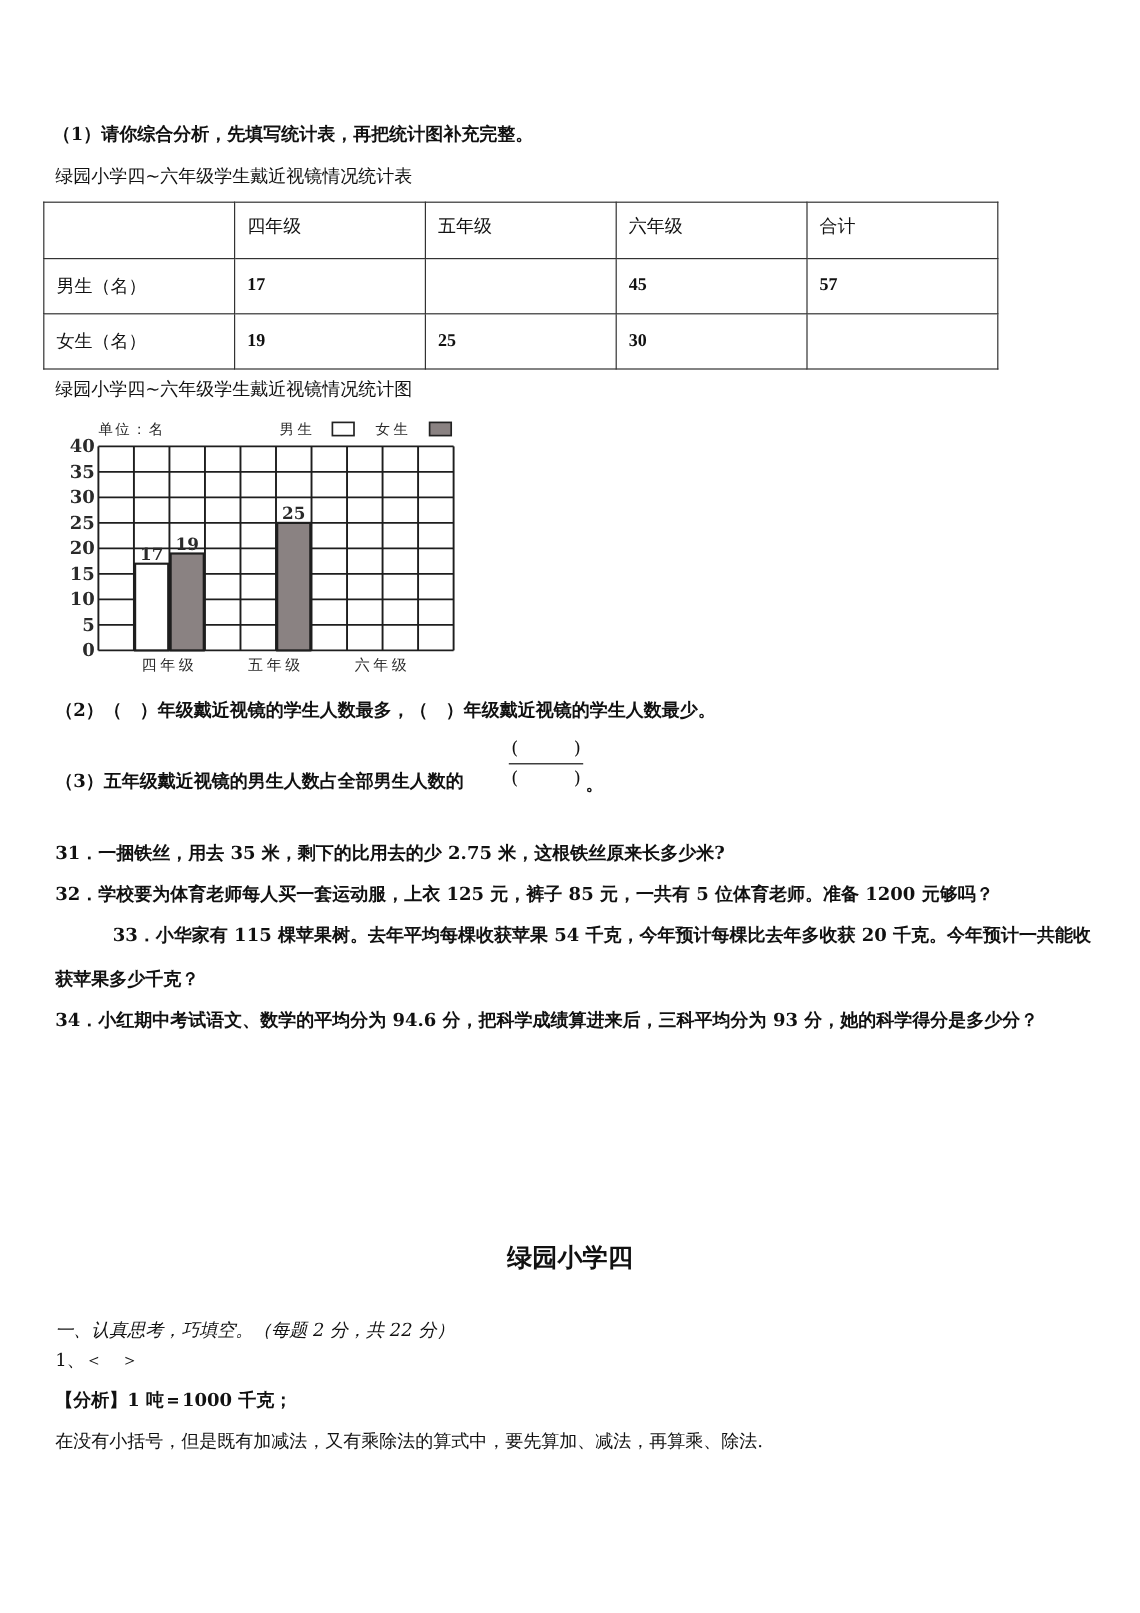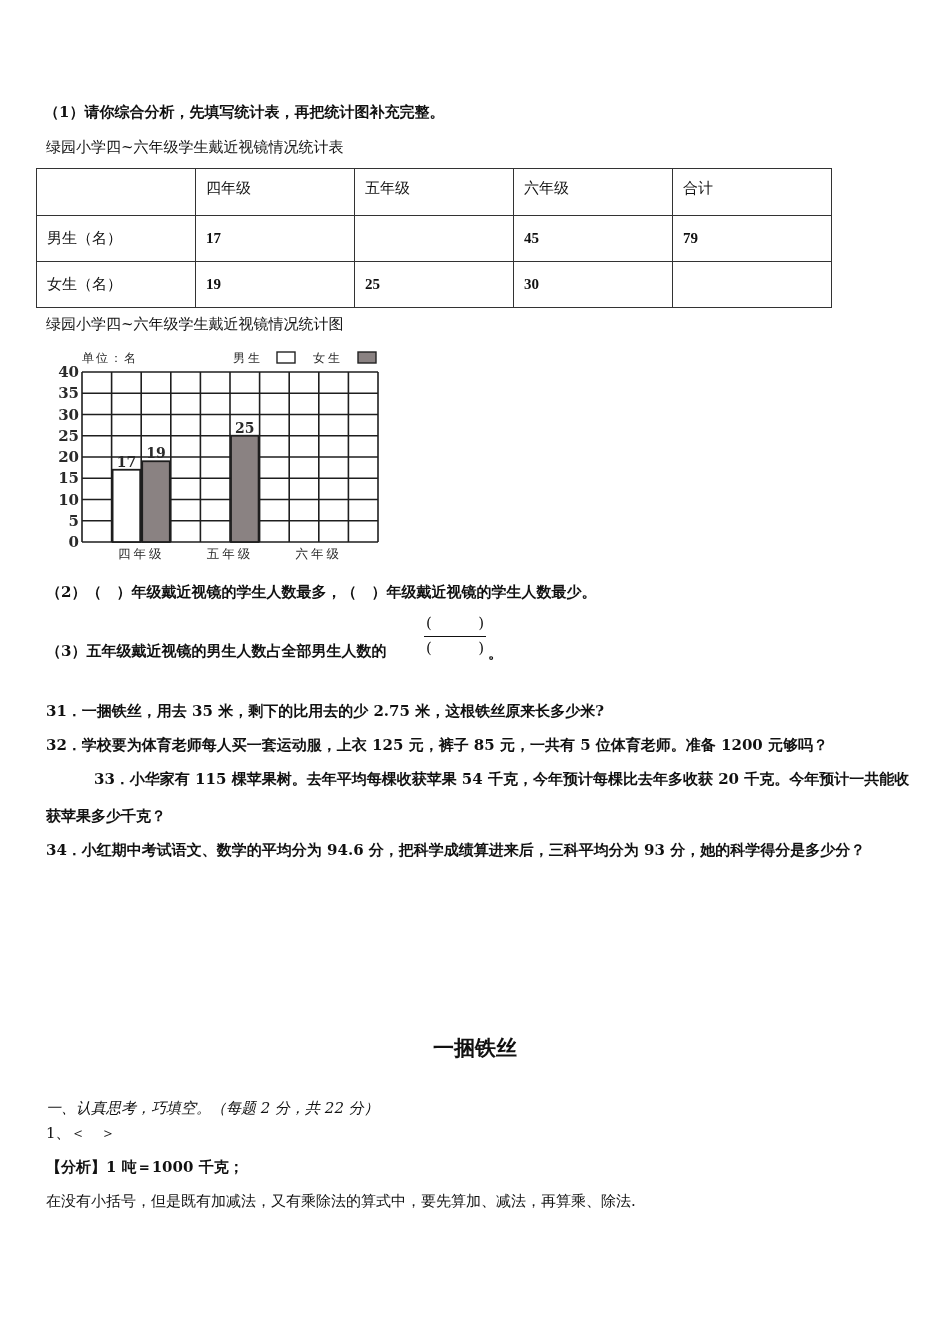--- a/index.html
+++ b/index.html
@@ -55,21 +55,21 @@
     <td>四年级</td>
     <td>五年级</td>
     <td>六年级</td>
     <td>合计</td>
   </tr>
   <tr>
     <td>男生（名）</td>
     <td class="num">17</td>
     <td class="num"></td>
     <td class="num">45</td>
-    <td class="num">79</td>
+    <td class="num">57</td>
   </tr>
   <tr>
     <td>女生（名）</td>
     <td class="num">19</td>
     <td class="num">25</td>
     <td class="num">30</td>
     <td class="num"></td>
   </tr>
 </tbody>
   </table>
@@ -153,17 +153,17 @@
   </div>
 </div>
 <div class="abs txt bold" style="left:488px; top:643px;">。</div>
 
 <div class="abs txt bold" style="left:46px; top:701px;">31．一捆铁丝，用去 35 米，剩下的比用去的少 2.75 米，这根铁丝原来长多少米?</div>
 <div class="abs txt bold" style="left:46px; top:735px;">32．学校要为体育老师每人买一套运动服，上衣 125 元，裤子 85 元，一共有 5 位体育老师。准备 1200 元够吗？</div>
 <div class="abs txt bold" style="left:46px; top:769px;margin-left:48px;">33．小华家有 115 棵苹果树。去年平均每棵收获苹果 54 千克，今年预计每棵比去年多收获 20 千克。今年预计一共能收</div>
 <div class="abs txt bold" style="left:46px; top:806px;">获苹果多少千克？</div>
 <div class="abs txt bold" style="left:46px; top:840px;">34．小红期中考试语文、数学的平均分为 94.6 分，把科学成绩算进来后，三科平均分为 93 分，她的科学得分是多少分？</div>
 
-<div class="abs heading" style="left:0; width:950px; text-align:center; top:1034px;">一捆铁丝</div>
+<div class="abs heading" style="left:0; width:950px; text-align:center; top:1034px;">绿园小学四</div>
 <div class="abs txt" style="left:46px; top:1098px;font-style:italic;">一、认真思考，巧填空。（每题 2 分，共 22 分）</div>
 <div class="abs txt" style="left:46px; top:1123px;">1、＜　＞</div>
 <div class="abs txt bold" style="left:46px; top:1157px;">【分析】1 吨＝1000 千克；</div>
 <div class="abs txt" style="left:46px; top:1191px;">在没有小括号，但是既有加减法，又有乘除法的算式中，要先算加、减法，再算乘、除法.</div>
 
 </body></html>

